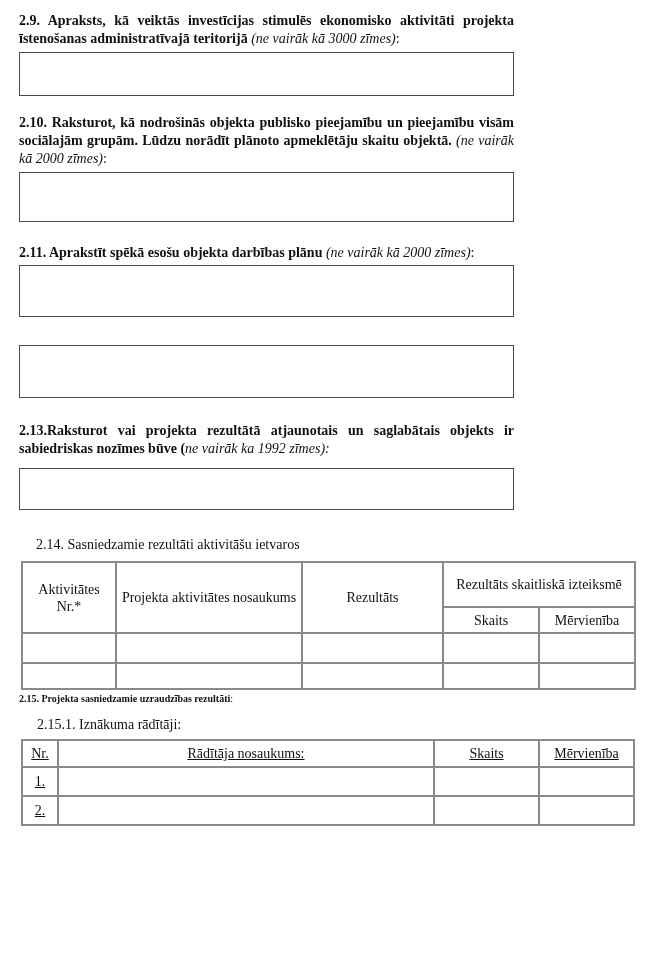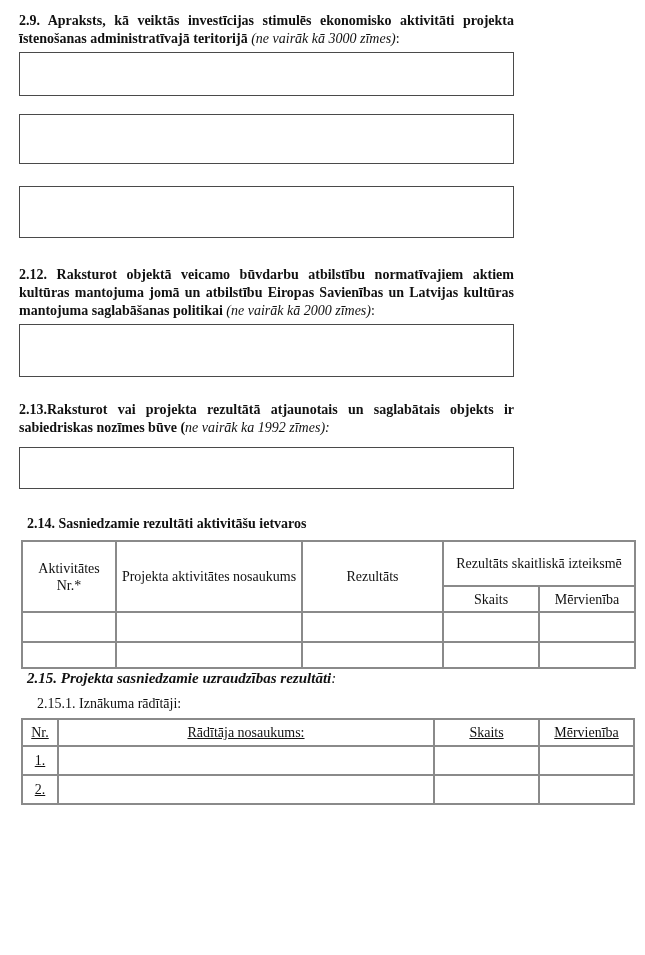--- a/index.html
+++ b/index.html
@@ -18,56 +18,57 @@
   .heading .suffix{font-weight:normal;font-style:normal;}
   .fill-box{
     box-sizing:border-box;border:1px solid #4a4a4a;background:#ffffff;
     font-size:13px;overflow:hidden;
   }
   .b29{height:44px;margin-bottom:18px;}
   .b210{height:50px;margin-bottom:22px;}
   .b211{height:52px;margin-bottom:28px;}
   .b212{height:53px;margin-bottom:24px;}
   .b213{height:42px;margin-bottom:26px;}
-  .tbl-title{font-weight:bold;font-size:14px;line-height:18px;margin:0 0 7px 8px;text-align:left;}
+  .tbl-title{font-weight:normal;font-size:14px;line-height:18px;margin:0 0 7px 17px;text-align:left;}
   table{border-collapse:collapse;table-layout:fixed;margin-left:2px;}
   td{
     border:2px solid #8a8a8a;font-size:14px;line-height:17px;
     text-align:center;vertical-align:middle;padding:1px 3px;
     background:#ffffff;overflow:hidden;
   }
   .t214{width:613px;}
   .t214 .h1{height:45px;margin-left:33px;}
   .t214 .h2{height:26px;}
   .t214 .r1{height:30px;}
   .t214 .r2{height:26px;}
   .footnote{
     font-size:11.5px;line-height:13px;text-align:justify;
     margin:10px 0 22px 0;
   }
-  .s215-title{font-weight:bold;font-size:15px;line-height:18px;margin:0 0 8px 8px;font-style:italic;}
+  .s215-title{font-weight:bold;font-size:10px;line-height:18px;margin:0 0 8px 0;}
   .s215-title .suffix{font-weight:normal;}
   .s2151-sub{font-weight:normal;font-size:14px;line-height:18px;margin:0 0 5px 18px;}
   .t2151{width:612px;text-decoration:underline;}
   .t2151 .hr{height:27px;}
   .t2151 .dr{height:29px;}
 </style>
 </head>
 <body>
 
 <div class="page">
 
   <p class="heading"><span>2.9. Apraksts, kā veiktās investīcijas stimulēs ekonomisko aktivitāti projekta īstenošanas administratīvajā teritorijā </span><span class="constraint">(ne vairāk kā 3000 zīmes)</span><span class="suffix">:</span></p>
   <div class="fill-box b29"></div>
 
+  <p class="heading"><span>2.10. Raksturot, kā nodrošinās objekta publisko pieejamību un pieejamību visām sociālajām grupām. Lūdzu norādīt plānoto apmeklētāju skaitu objektā. </span><span class="constraint">(ne vairāk kā 2000 zīmes)</span><span class="suffix">:</span></p>
   <div class="fill-box b210"></div>
 
+  <p class="heading" style="margin-bottom:3px;"><span>2.11. Aprakstīt spēkā esošu objekta darbības plānu </span><span class="constraint">(ne vairāk kā 2000 zīmes)</span><span class="suffix">:</span></p>
   <div class="fill-box b211"></div>
 
-  <p class="heading"><span>2.12. Raksturot objektā veicamo būvdarbu atbilstību normatīvajiem aktiem kultūras mantojuma jomā un atbilstību Eiropas Savienības un Latvijas kultūras mantojuma saglabāšanas politikai </span><span class="constraint">(ne vairāk kā 2000 zīmes)</span><span class="suffix">:</span></p>
   <div class="fill-box b212"></div>
 
   <p class="heading" style="margin-bottom:10px;"><span>2.13.Raksturot vai projekta rezultātā atjaunotais un saglabātais objekts ir sabiedriskas nozīmes būve (</span><span class="constraint">ne vairāk ka 1992 zīmes):</span></p>
   <div class="fill-box b213"></div>
 
   <p class="tbl-title">2.14. Sasniedzamie rezultāti aktivitāšu ietvaros</p>
 
   <table class="t214">
     <colgroup>
       <col style="width:94px">

